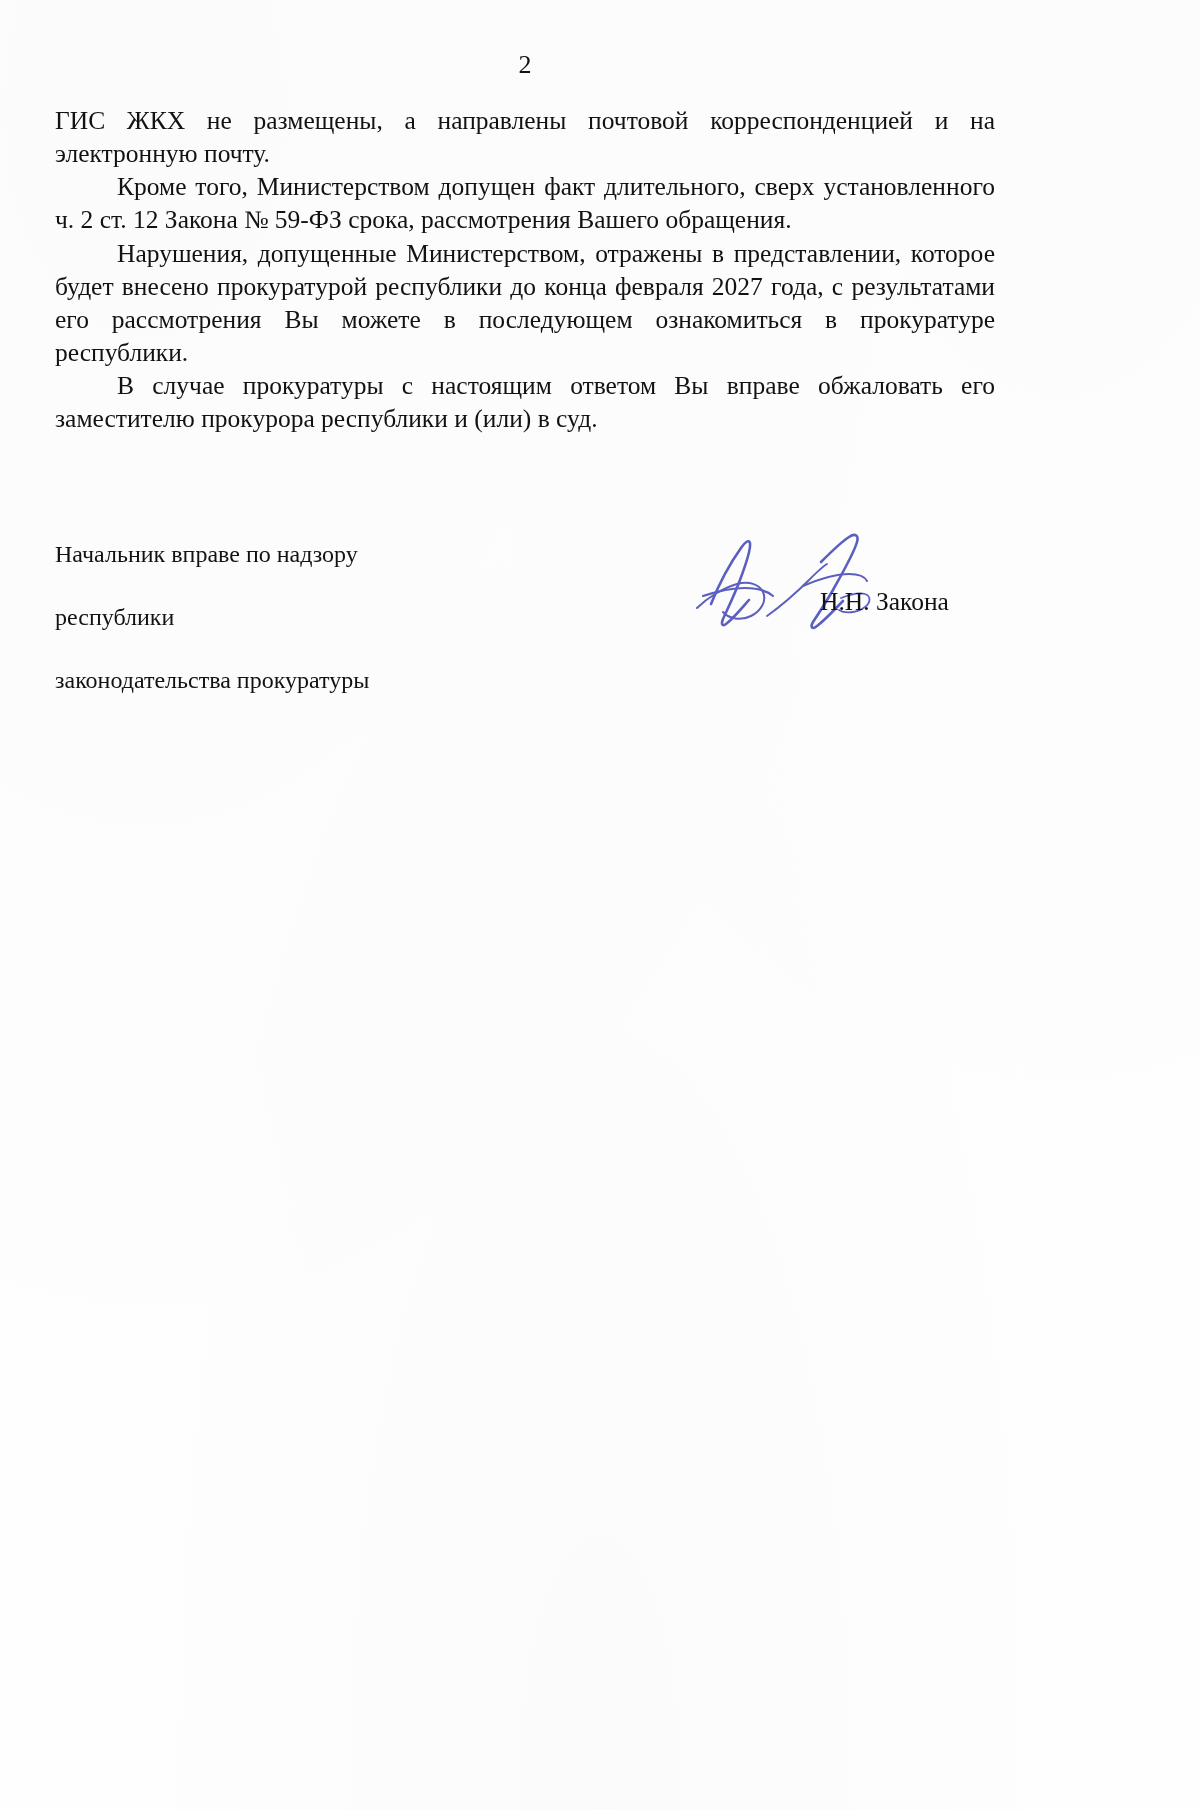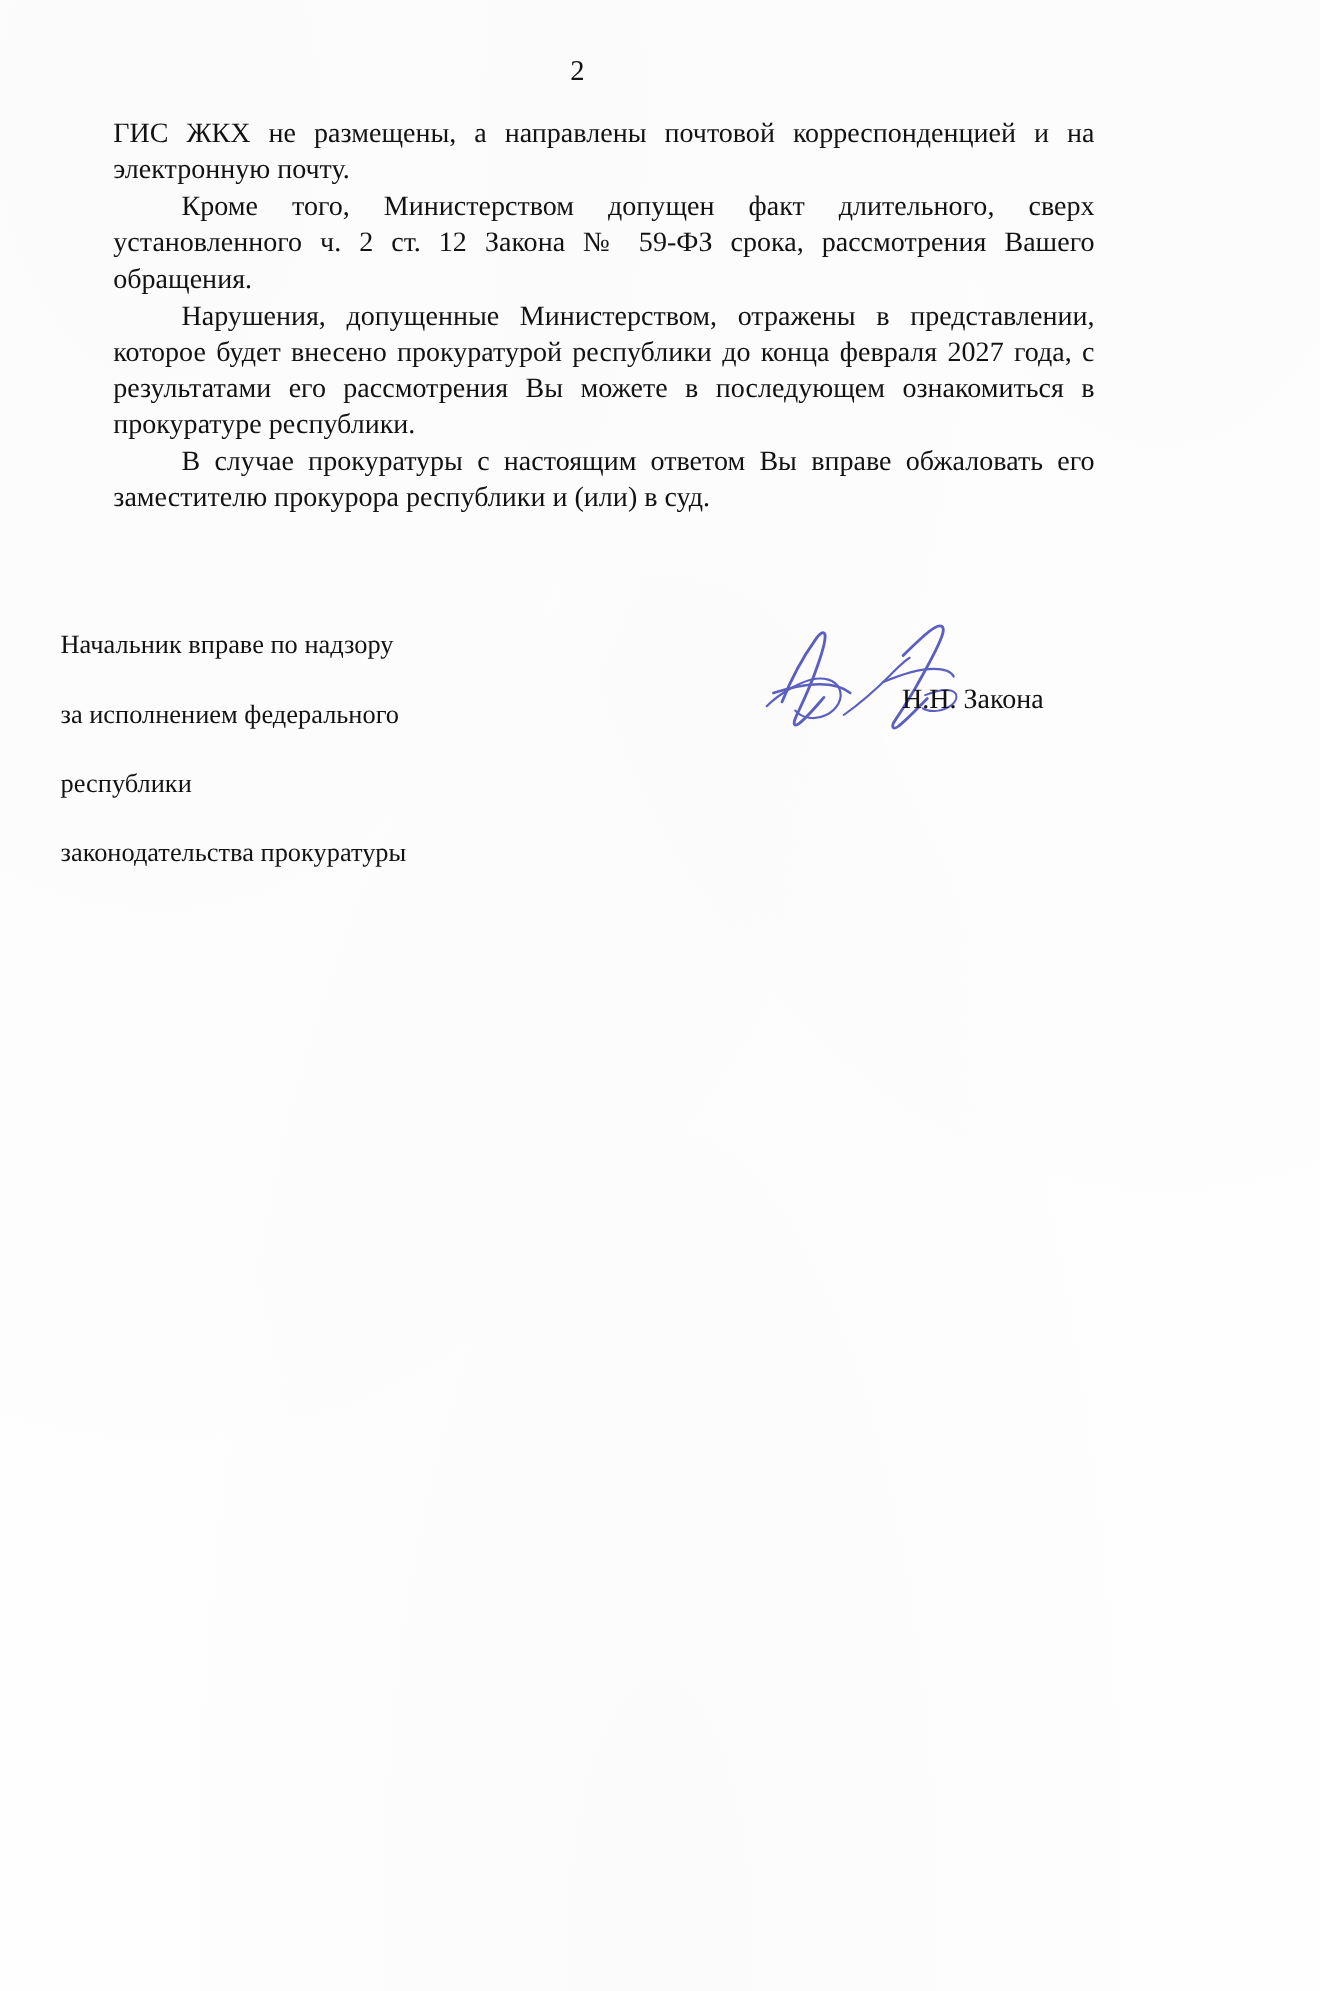--- a/index.html
+++ b/index.html
@@ -40,21 +40,20 @@
     font-size: 26px;
     line-height: 1;
     padding-top: 52px;
     letter-spacing: 0.2px;
   }
 
   .body-block {
     margin-top: 26px;
     font-size: 25.5px;
     line-height: 1.30;
-    margin-left: 48px;
   }
 
   p.para {
     margin: 0;
     text-align: justify;
     text-justify: inter-word;
     text-indent: 62px;
     hyphens: none;
   }
   p.para.no-indent {
@@ -116,21 +115,20 @@
       <p class="para no-indent">ГИС ЖКХ не размещены, а направлены почтовой корреспонденцией и на электронную почту.</p>
       <p class="para">Кроме того, Министерством допущен факт длительного, сверх установленного ч. 2 ст. 12 Закона № 59-ФЗ срока, рассмотрения Вашего обращения.</p>
       <p class="para">Нарушения, допущенные Министерством, отражены в представлении, которое будет внесено прокуратурой республики до конца февраля 2027 года, с результатами его рассмотрения Вы можете в последующем ознакомиться в прокуратуре республики.</p>
       <p class="para">В случае прокуратуры с настоящим ответом Вы вправе обжаловать его заместителю прокурора республики и (или) в суд.</p>
     </div>
 
     <div class="sig-area">
 
       <div class="sig-lines">
         <div>Начальник вправе по надзору</div>
-        <div>за исполнением федерального</div>
         <div>республики</div>
         <div>законодательства прокуратуры</div>
       </div>
 
       <svg class="signature-ink" viewBox="0 0 300 135" xmlns="http://www.w3.org/2000/svg">
         <g fill="none" stroke="#5b5fc0" stroke-linecap="round" stroke-linejoin="round">
           <path d="M66 92 C 74 72, 86 50, 96 36 C 100 30, 104 27, 105 31 C 106 37, 101 52, 95 68 C 89 84, 82 98, 78 107 C 76 112, 77 115, 81 112 C 88 107, 97 96, 104 88" stroke-width="2.6"></path>
           <path d="M58 84 C 70 80, 86 76, 100 76 C 112 76, 122 79, 128 84" stroke-width="2.2"></path>
           <path d="M52 96 C 62 86, 78 76, 92 72 C 104 69, 114 72, 118 80 C 122 89, 116 99, 106 104 C 96 109, 84 107, 78 100" stroke-width="2.0"></path>
           <path d="M122 104 C 136 94, 152 80, 164 68 C 172 60, 178 54, 182 52" stroke-width="1.9"></path>

